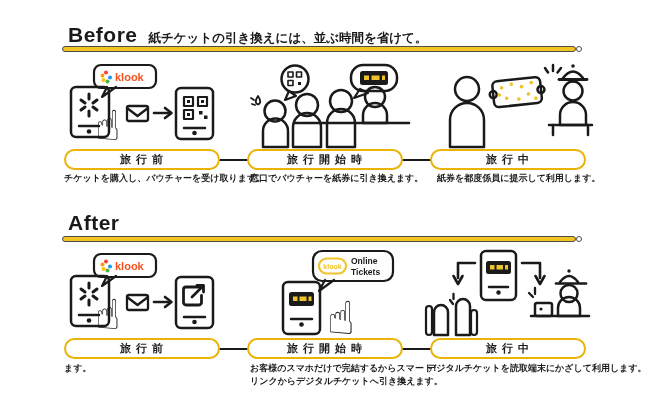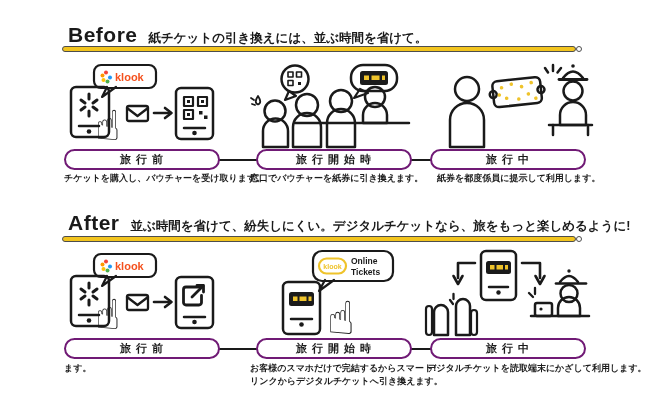--- a/index.html
+++ b/index.html
@@ -14,24 +14,24 @@
   .bar::after{content:"";position:absolute;right:-7px;top:-1.5px;width:4px;height:4px;
     background:#fff;border:1.5px solid #4d4d4d;border-radius:50%;}
   .bar-b{top:46px}.bar-a{top:236px}
   .illus-row{position:absolute;left:64px;width:522px;display:flex;justify-content:space-between;}
   .illus-b{top:59px}.illus-a{top:248px}
   .illus-col{width:156px;display:flex;justify-content:center;margin-left:6px;}
   .illus-col svg{width:170px;height:88px;flex:none;overflow:visible;}
   .timeline{position:absolute;left:64px;width:522px;height:22px;}
   .tl-b{top:149px}.tl-a{top:338px}
   .tl-line{position:absolute;left:78px;right:78px;top:9.5px;height:2.5px;background:#1a1a1a;}
-  .pill{position:absolute;top:0;width:156px;height:21px;background:#fff;border:2px solid #701a75;
+  .pill{position:absolute;top:0;width:156px;height:21px;background:#fff;border:2px solid #eab308;
     border-radius:12px;display:flex;align-items:center;justify-content:center;
     font-size:11px;font-weight:bold;letter-spacing:1px;box-sizing:border-box;}
-  .pill.p1{left:0}.pill.p2{left:192px}.pill.p3{right:0}
+  .pill.p1{left:0}.pill.p2{left:183px}.pill.p3{right:0}
   .caption{position:absolute;font-size:9px;line-height:13px;white-space:nowrap;font-weight:bold;color:#1c1c1c;}
   .st{stroke:#1A1A1A;stroke-linecap:round;stroke-linejoin:round;fill:none;}
 </style>
 </head>
 <body>
 
 <div class="canvas">
 
   <div class="sec-header hdr-b">
     <span class="sec-label">Before</span>
@@ -199,21 +199,20 @@
   </div>
   <div class="caption" style="top:172px;left:250px">
     <div>窓口でバウチャーを紙券に引き換えます。</div>
   </div>
   <div class="caption" style="top:172px;left:437px">
     <div>紙券を都度係員に提示して利用します。</div>
   </div>
 
   <div class="sec-header hdr-a">
     <span class="sec-label">After</span>
-    <span class="sec-headline">並ぶ時間を省けて、紛失しにくい。デジタルチケットなら、旅をもっと楽しめるように!</span>
   </div>
   <div class="bar bar-a"></div>
 
   <div class="illus-row illus-a">
 
     <div class="illus-col">
       <svg viewBox="0 0 170 88">
         <g>
           <rect x="8" y="28" width="38" height="50" rx="5" fill="#EFC32B" class="st" stroke-width="2.5"></rect>
           <g stroke="#1A1A1A" stroke-width="3" stroke-linecap="round">

